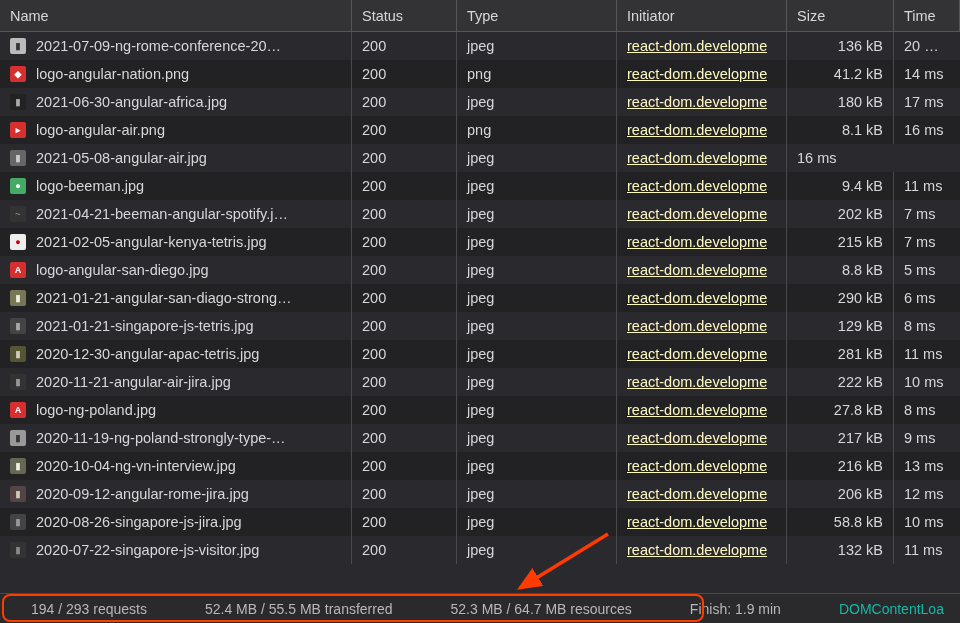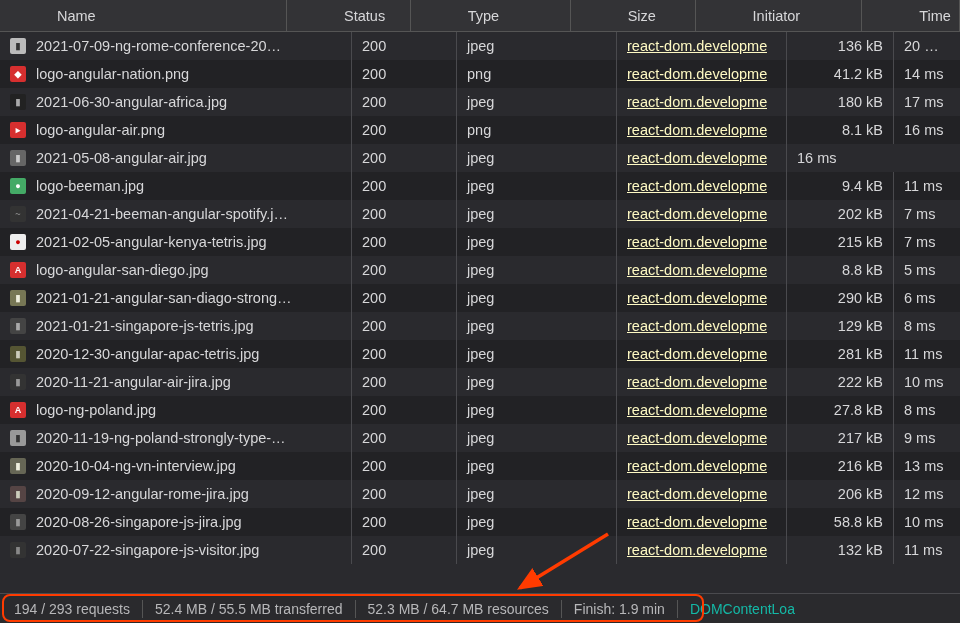--- a/index.html
+++ b/index.html
@@ -19,21 +19,20 @@
     height: 32px;
     flex: 0 0 32px;
   }
   .hdr .cell {
     padding: 6px 10px;
     border-right: 1px solid #555;
     white-space: nowrap;
     overflow: hidden;
     text-overflow: ellipsis;
     cursor: default;
-    margin-left: 47px;
   }
   
   .tbody { flex: 1 1 auto; overflow: hidden; display: flex; flex-direction: column; }
   .row {
     display: flex;
     height: 28px;
     flex: 0 0 28px;
     align-items: center;
   }
   .row:nth-child(odd)  { background: #2a2a2e; }
@@ -71,21 +70,21 @@
     height: 30px;
     display: flex;
     align-items: center;
     background: #2a2a2d;
     border-top: 1px solid #4a4a4e;
     font-size: 14px;
     color: #b7b7b9;
     padding: 0 2px;
     position: relative;
   }
-  .status .seg { padding: 0 12px; white-space: nowrap; }
+  .status .seg { padding: 0 29px; white-space: nowrap; }
   .status .sep { width:1px; height:18px; background:#555; }
   .status .dom { color: #14b8a6; }
   
   .hl {
     position: absolute;
     border: 2px solid #ff3b00;
     border-radius: 8px;
     pointer-events: none;
   }
   
@@ -96,22 +95,22 @@
 </style>
 </head>
 <body>
 
 <div class="panel">
 
   <div class="hdr">
     <div class="cell c-name">Name</div>
     <div class="cell c-stat">Status</div>
     <div class="cell c-type">Type</div>
+    <div class="cell c-init">Initiator</div>
     <div class="cell c-size" style="justify-content:flex-start">Size</div>
-    <div class="cell c-init">Initiator</div>
     <div class="cell c-time">Time</div>
   </div>
 
   <div class="tbody" id="tbody">
       <div class="row">
         <div class="cell c-name">
           <span class="fav" style="background: rgb(187, 187, 187); color: rgb(51, 51, 51);">▮</span>
           <span class="fname">2021-07-09-ng-rome-conference-20…</span>
         </div>
         <div class="cell c-stat">200</div>

